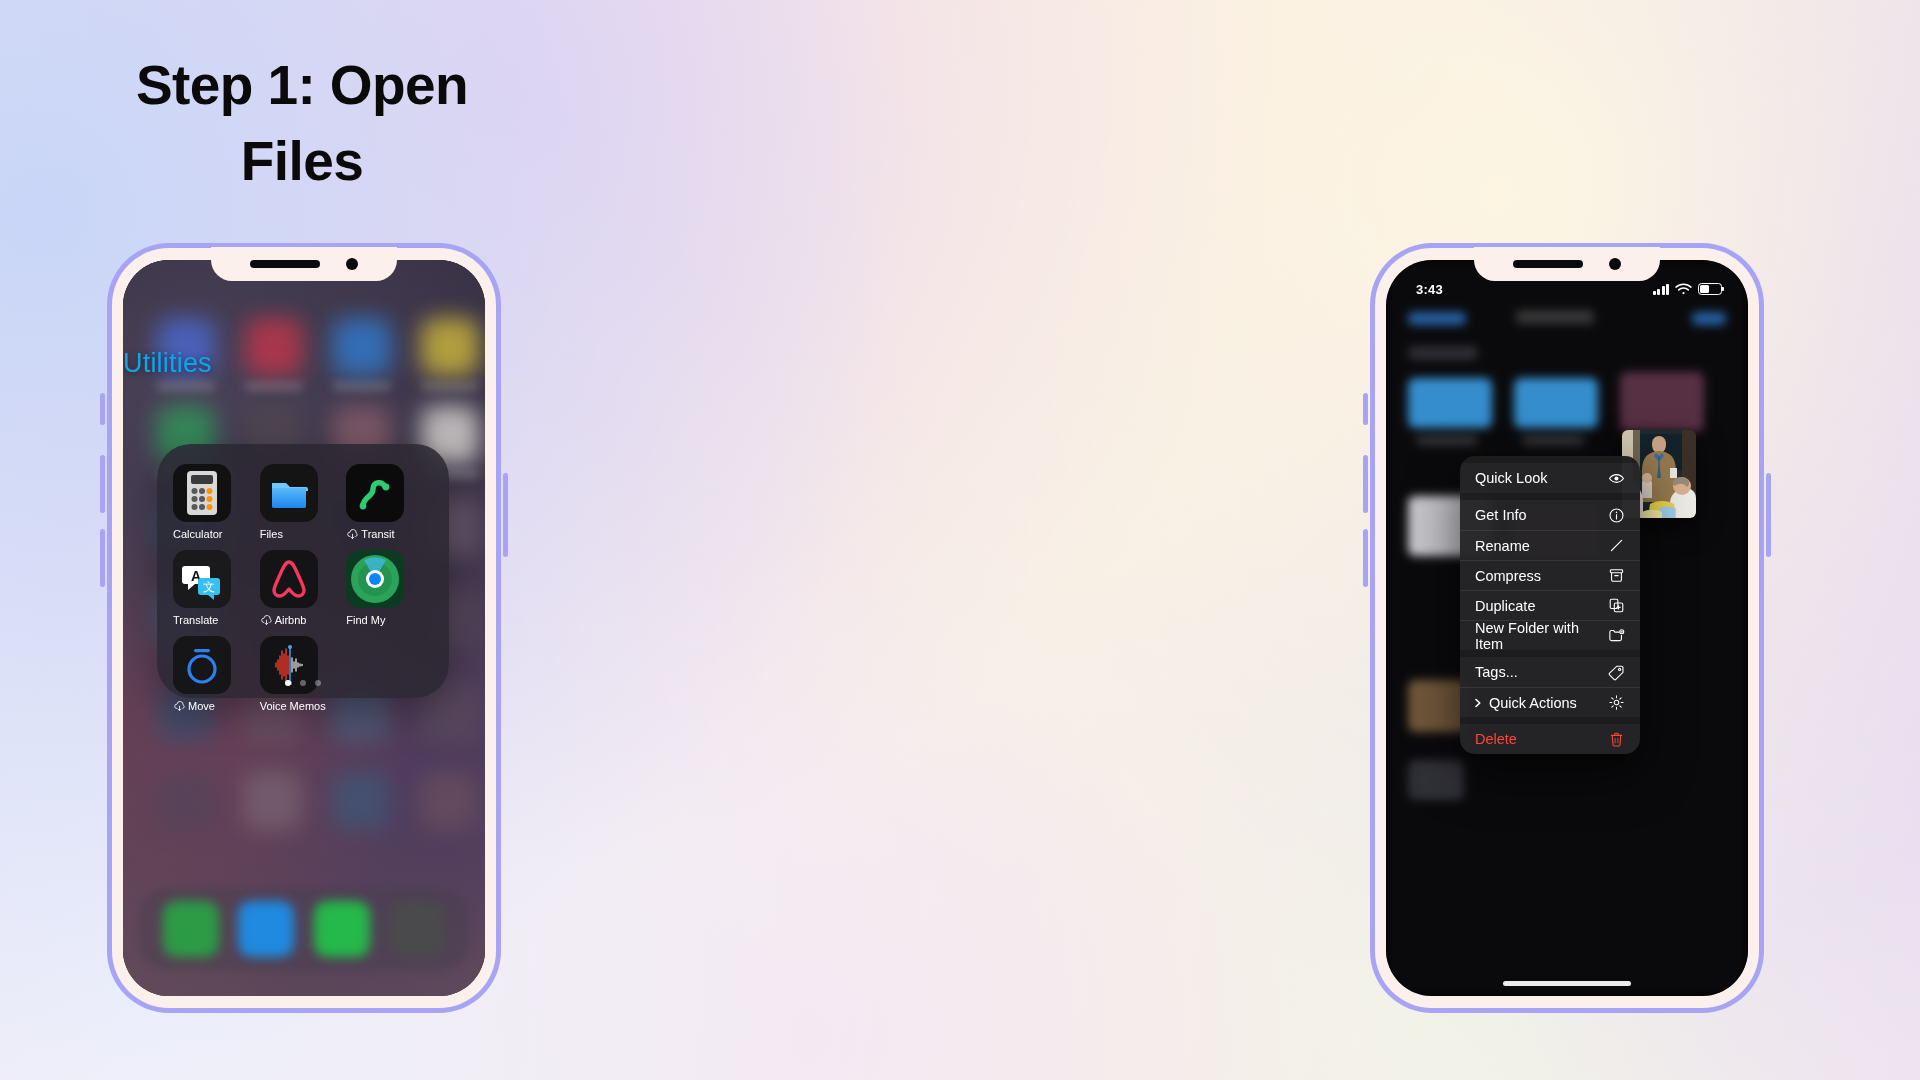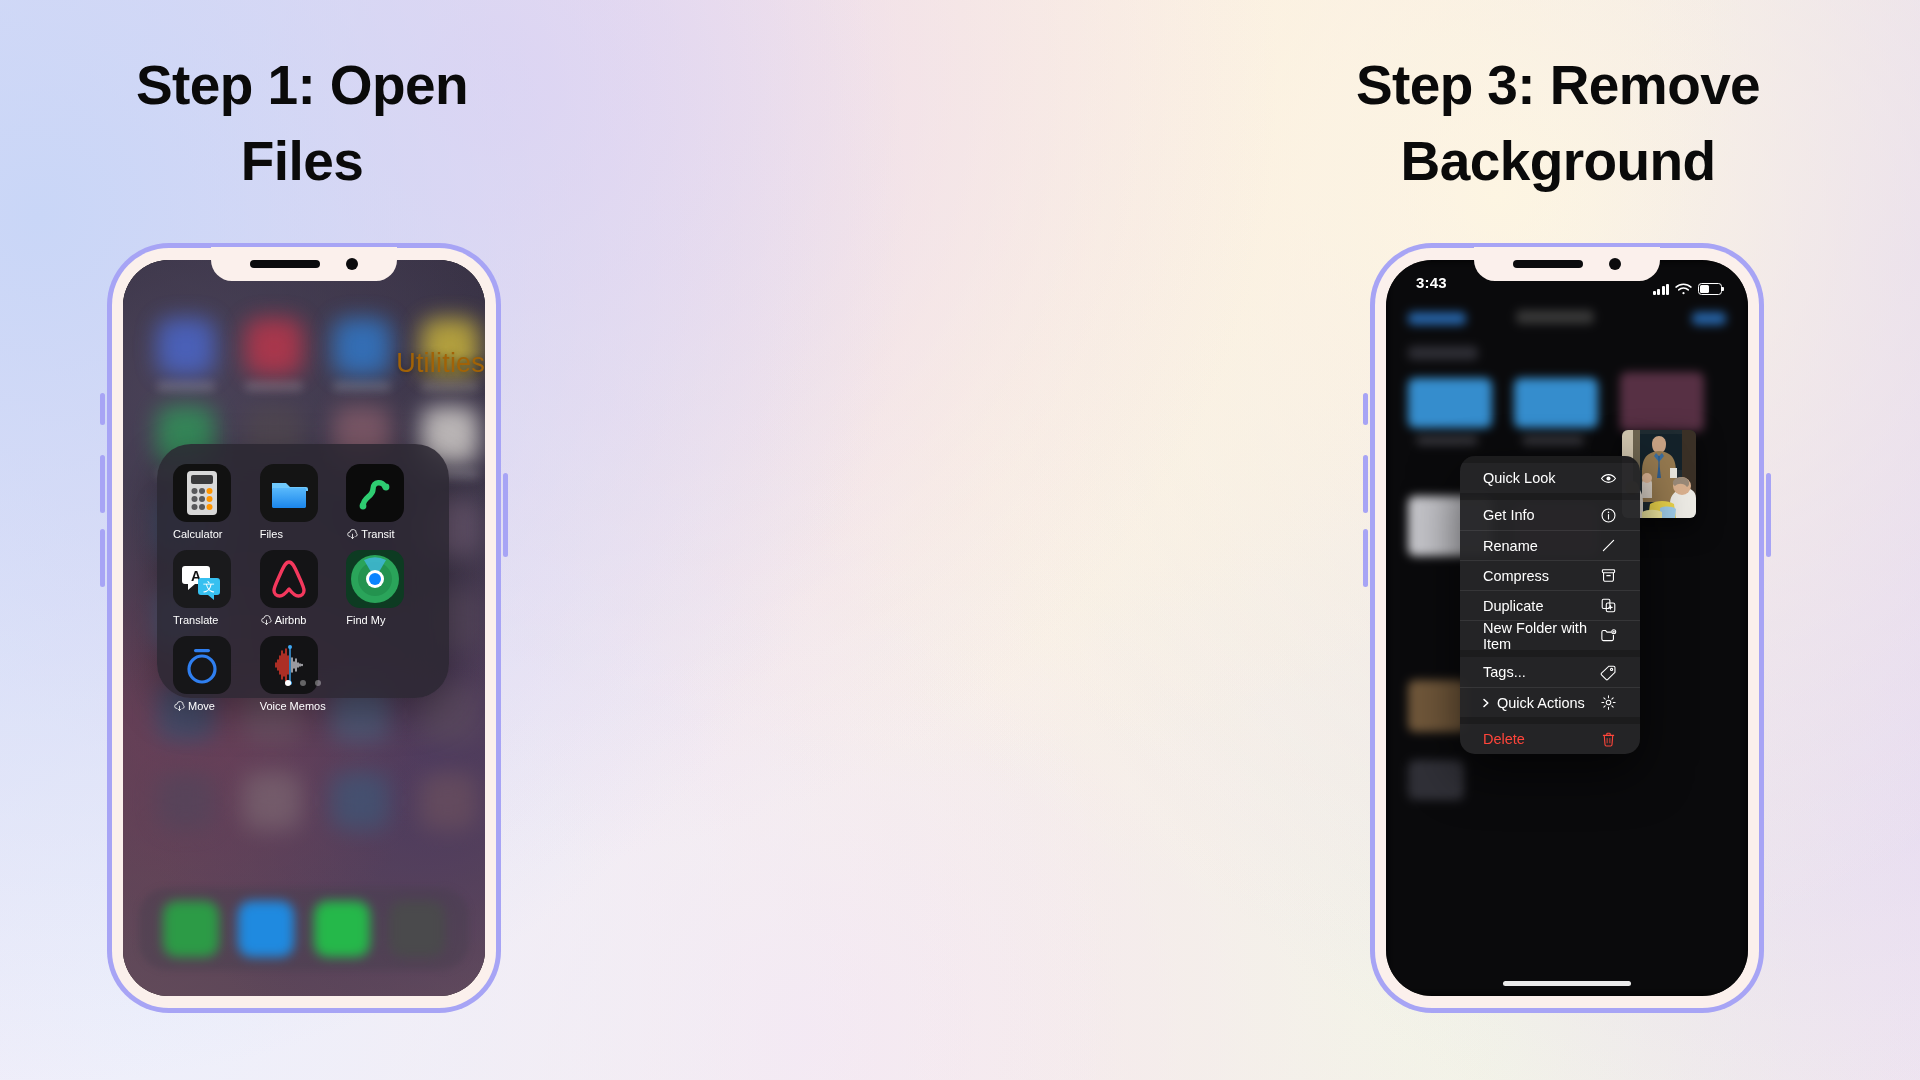--- a/index.html
+++ b/index.html
@@ -63,23 +63,23 @@
   .sb-r1 { right:-7px; top:230px; width:5px; height:84px; }
 
   .home-ind {
     position:absolute; bottom:10px; left:50%; transform:translateX(-50%);
     width:128px; height:5px; background:#fff; border-radius:3px; opacity:.92; z-index:35;
   }
 
   
   .statusbar {
     position:absolute; top:0; left:0; right:0; height:44px; z-index:30;
-    display:flex; justify-content:space-between;
+    display:flex; align-items:center; justify-content:space-between;
     padding:14px 26px 0 30px; color:#fff;
-    font-size:15px; font-weight:600; letter-spacing:.2px;
+    font-size:13px; font-weight:600; letter-spacing:.2px;
   }
   .sb-right { display:flex; align-items:center; gap:6px; }
   .bars { display:flex; align-items:flex-end; gap:1.5px; height:11px; }
   .bars i { width:3px; background:#fff; border-radius:1px; display:block; }
   .bars i:nth-child(1){height:4px}.bars i:nth-child(2){height:6px}
   .bars i:nth-child(3){height:8.5px}.bars i:nth-child(4){height:11px}
   .batt { width:24px; height:12px; border:1.6px solid #fff; border-radius:3.5px; position:relative; padding:1.4px; }
   .batt::after{content:"";position:absolute;right:-3.4px;top:3.4px;width:2px;height:4px;background:#fff;border-radius:0 1px 1px 0;}
   .batt span{display:block;height:100%;width:46%;background:#fff;border-radius:1.5px;}
 
@@ -91,22 +91,22 @@
       radial-gradient(circle at 80% 12%, #3b3448 0%, rgba(59,52,72,0) 50%),
       radial-gradient(circle at 20% 62%, #6a3f58 0%, rgba(106,63,88,0) 45%),
       radial-gradient(circle at 84% 70%, #4d3b5e 0%, rgba(77,59,94,0) 48%),
       radial-gradient(circle at 45% 95%, #5d4658 0%, rgba(93,70,88,0) 55%),
       linear-gradient(170deg,#2e2a3a 0%,#433b4d 40%,#5a4354 72%,#6e5560 100%);
   }
   .hs-blur { position:absolute; inset:0; }
   .blurapp { position:absolute; width:58px; height:58px; border-radius:15px; filter:blur(11px); opacity:.75; }
   .blurlabel { position:absolute; width:58px; height:9px; border-radius:4px; background:rgba(255,255,255,.18); filter:blur(5px); }
   .utilities-title {
-    position:absolute; top:88px; left:0; right:0; text-align:right;
-    color:#a16207; font-size:27px; font-weight:400; letter-spacing:.2px;
+    position:absolute; top:88px; left:0; right:0; text-align:left;
+    color:#0ea5e9; font-size:27px; font-weight:400; letter-spacing:.2px;
     text-shadow:0 1px 6px rgba(0,0,0,.5); z-index:6;
   }
   .folder {
     position:absolute; left:34px; top:184px; width:292px; height:254px;
     background:rgba(40,36,46,.80); border-radius:34px; z-index:8;
     padding:20px 16px 0; backdrop-filter:blur(18px);
     box-shadow:0 14px 40px rgba(0,0,0,.35);
   }
   .fgrid { display:grid; grid-template-columns:repeat(3,1fr); row-gap:10px; }
   .fapp { display:flex; flex-direction:column; }
@@ -144,21 +144,21 @@
     background:rgba(37,37,39,.97);
     box-shadow:0 18px 50px rgba(0,0,0,.62);
     font-size:14.5px; color:#fff;
   }
   .ctx-top { display:flex; padding:11px 0 9px; }
   .ctx-top > div { flex:1; display:flex; flex-direction:column; align-items:center; gap:5px; }
   .ctx-top .lbl { font-size:11.5px; }
   .ctx-sep { height:7px; background:rgba(0,0,0,.22); }
   .ctx-row {
     display:flex; align-items:center; justify-content:space-between;
-    padding:0 23px; height:30px;
+    padding:0 15px; height:30px;
     border-top:.5px solid rgba(255,255,255,.085);
   }
   .ctx-row .txt { display:flex; align-items:center; gap:6px; }
   .ctx-row.first { border-top:none; }
   .ctx-row.delete { color:#ff453a; }
   .ico { width:17px; height:17px; flex:none; }
   .chev { width:10px; height:10px; margin-left:-2px; }
   svg { display:block; overflow:visible; }
 </style>
 </head>
@@ -557,19 +557,14 @@
           <div class="home-ind"></div>
         </div>
         <div class="notch">
           <div class="speaker"></div>
             <div class="cam"></div>
         </div>
       </div>
     </div>
   </div>
 
-  <div class="col col3">
-    <div class="step-title">Step 3: Remove
-Background</div>
-
-  </div>
 
 </div>
 
 </body></html>

